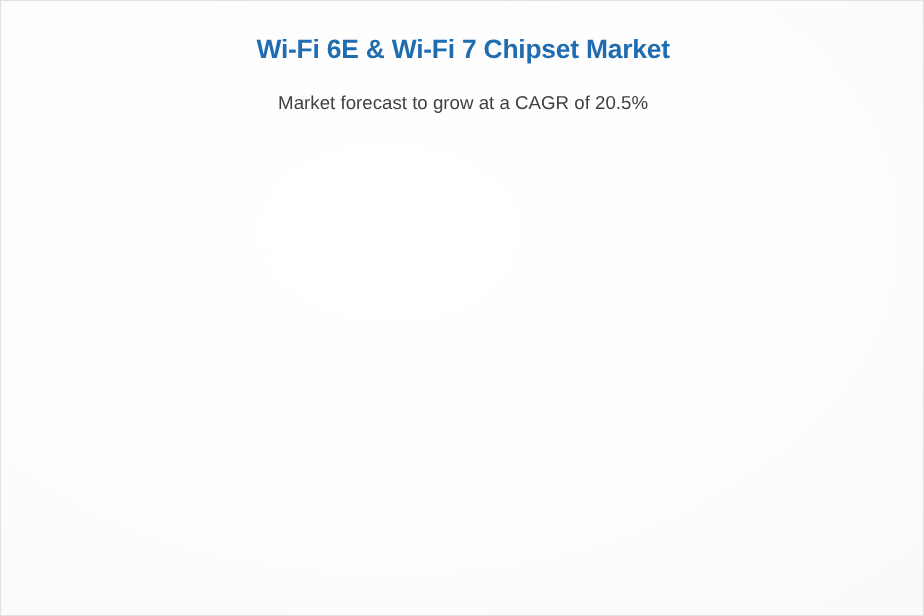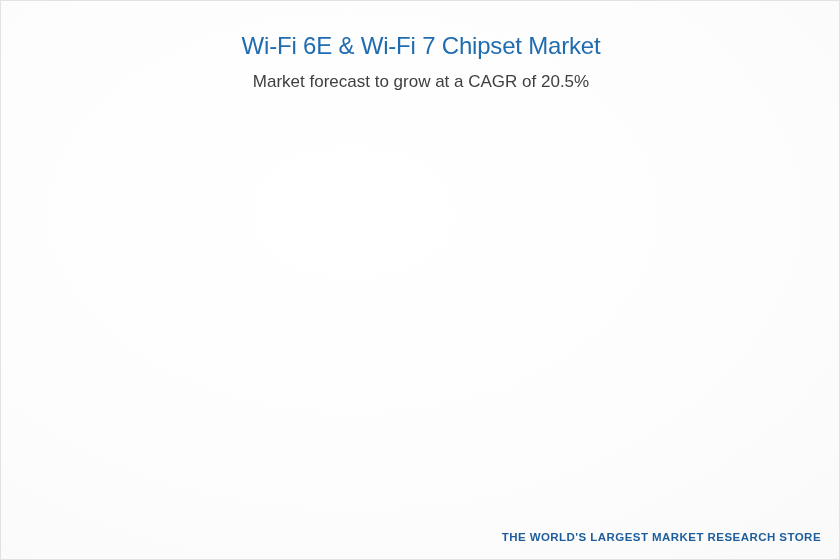--- a/index.html
+++ b/index.html
@@ -28,31 +28,31 @@
   .header {
     position: absolute;
     top: 0;
     left: 0;
     width: 840px;
     text-align: center;
     padding-top: 30px;
   }
   .chart-title {
     font-size: 24px;
-    font-weight: normal;
+    font-weight: bold;
     color: #1f6cb0;
     letter-spacing: -0.2px;
     margin: 0;
     line-height: 30px;
   }
   .chart-subtitle {
     font-size: 17px;
     font-weight: normal;
     color: #3f3f3f;
-    margin: 0;
+    margin: 12px;
     padding-top: 10px;
     line-height: 22px;
   }
 
   
   .plot {
     position: absolute;
     left: 0;
     top: 0;
     width: 840px;
@@ -124,16 +124,15 @@
 
       
 
       
     </div>
 
   </div>
 
 
   <div class="logo">
-    <div class="logo-tag">THE WORLD'S LARGEST MARKET RESEARCH STORE</div>
   </div>
 
 </div>
 
 </body></html>

